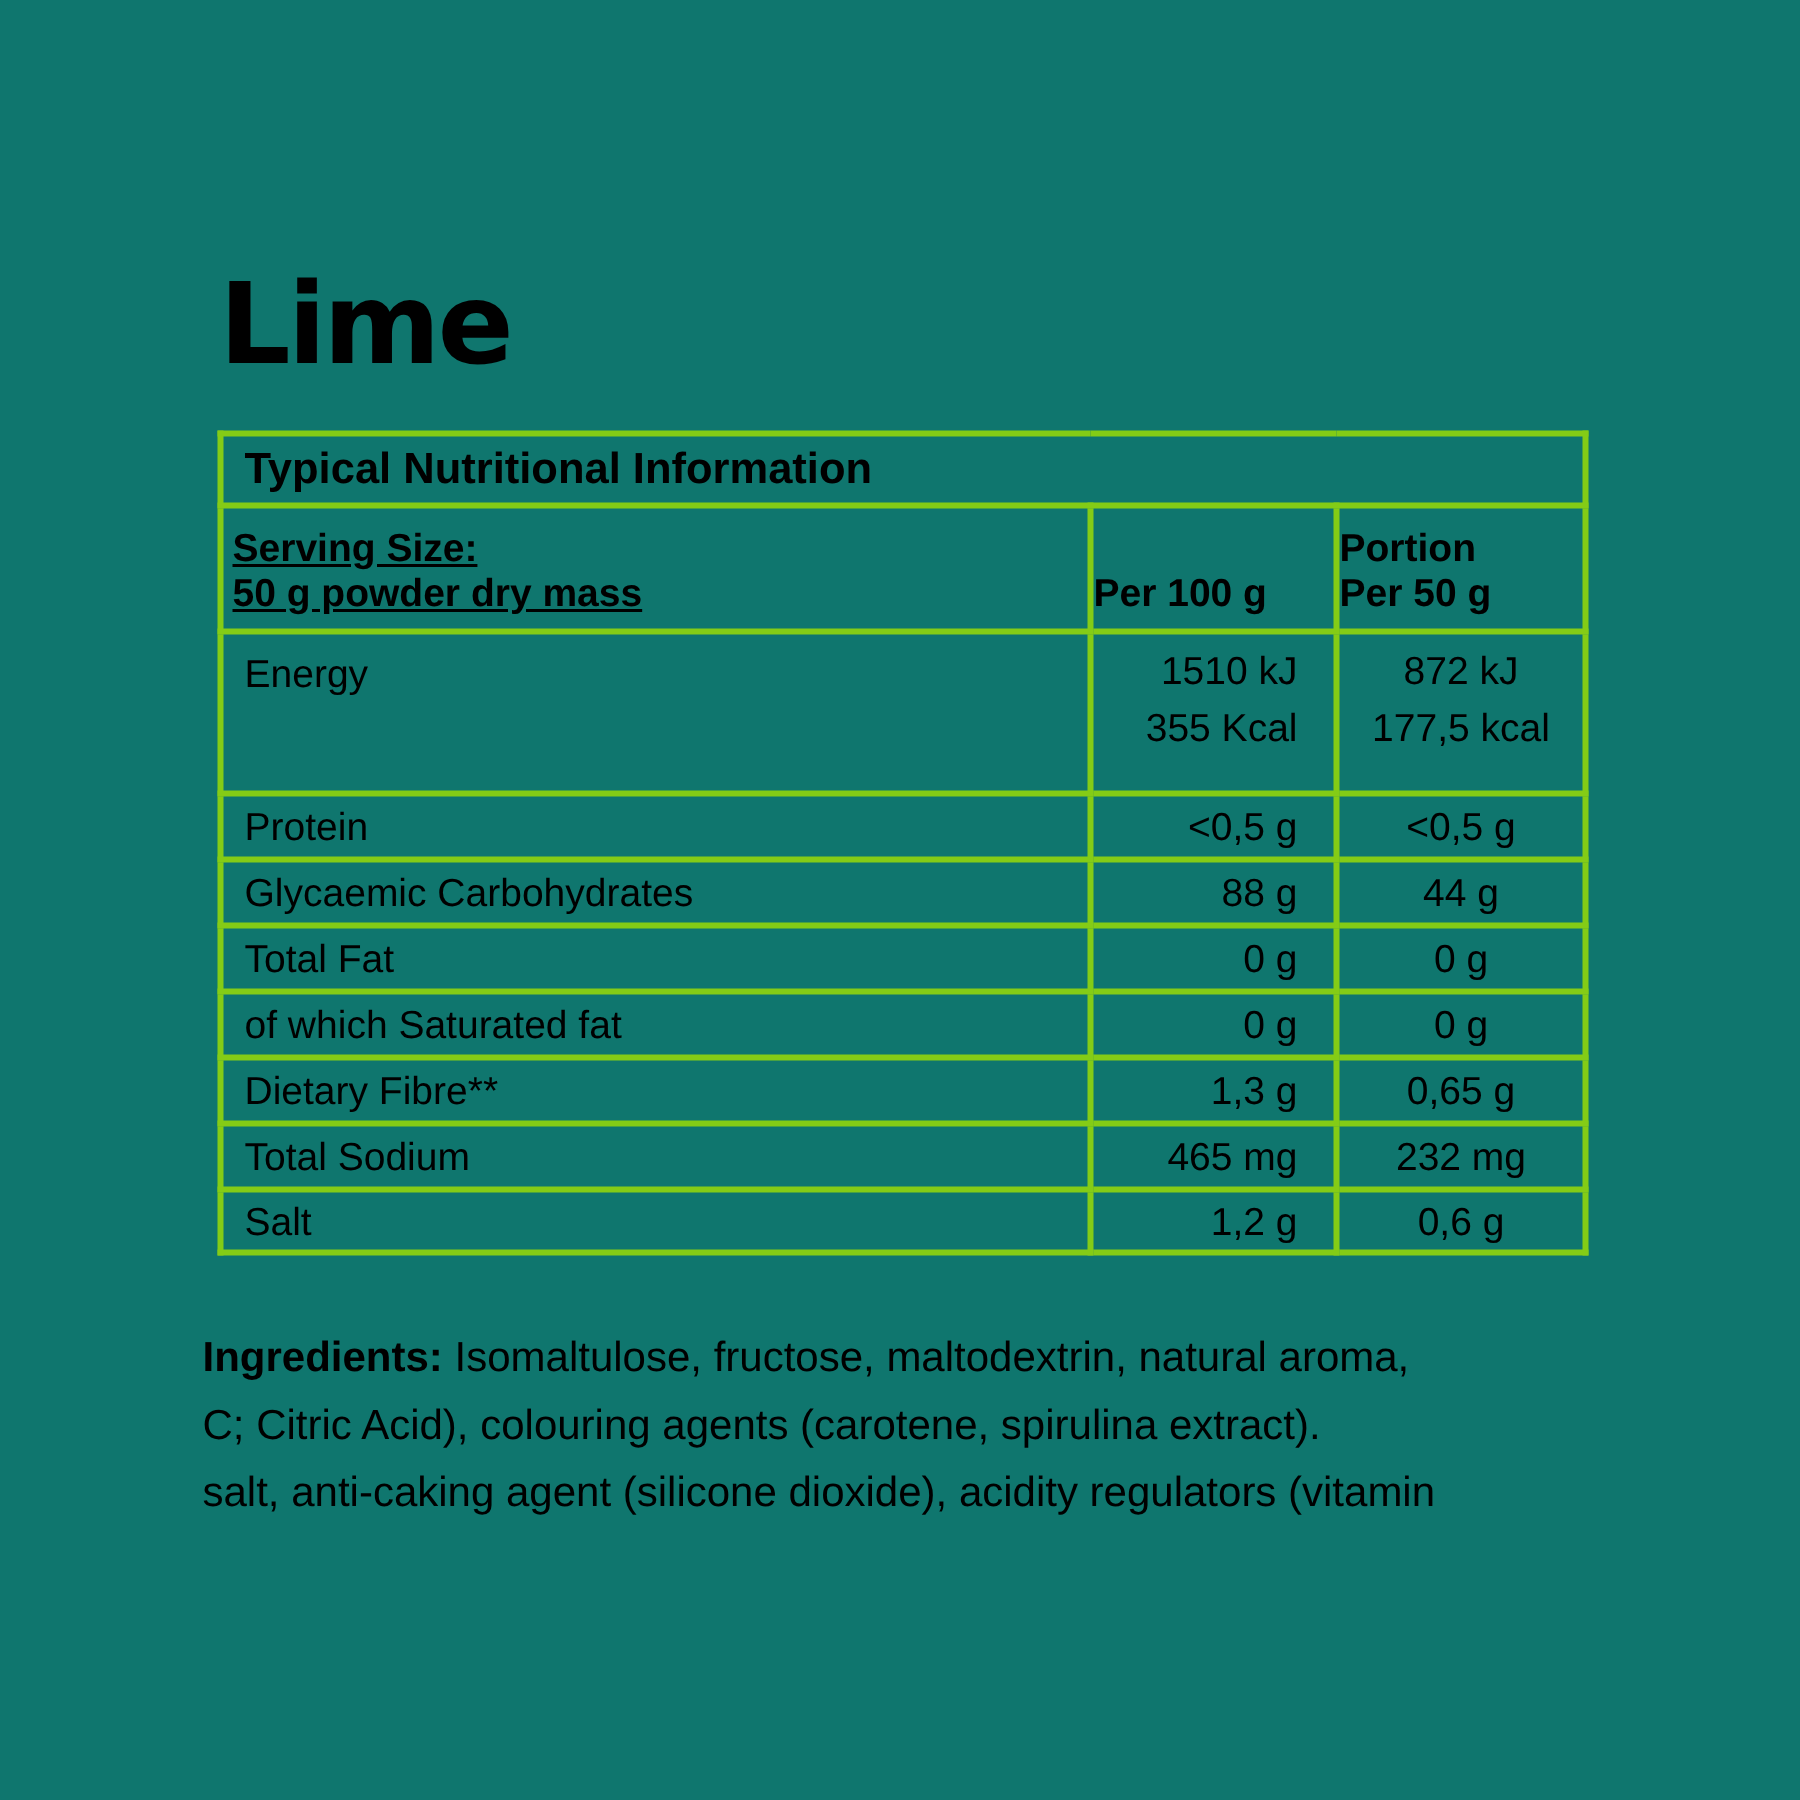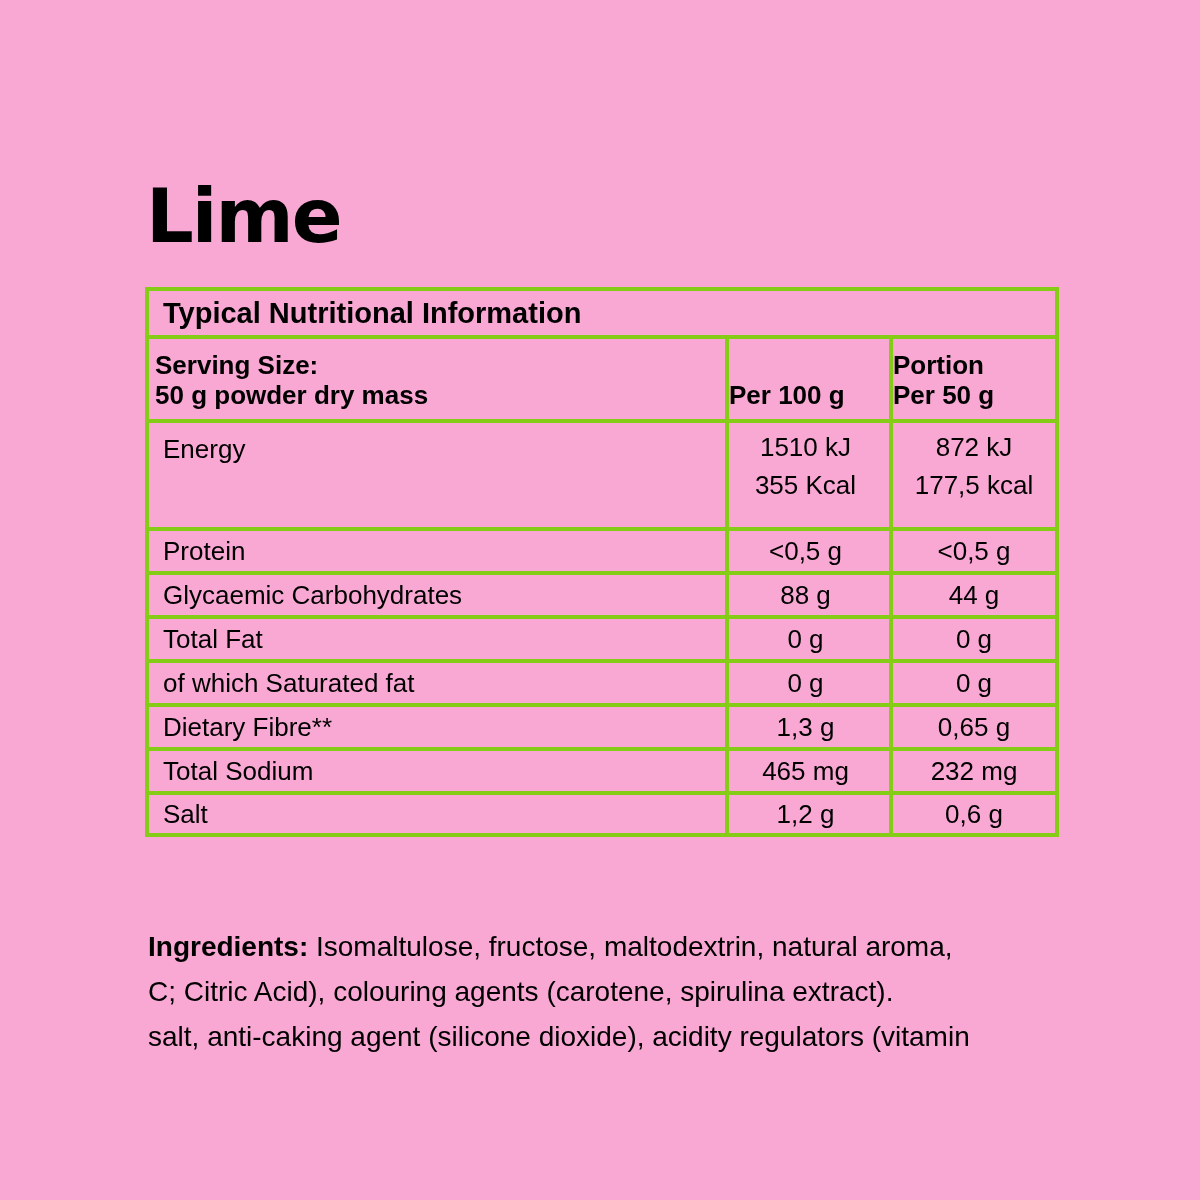--- a/index.html
+++ b/index.html
@@ -6,21 +6,21 @@
   html, body { background: #ffffff; }
   body {
     width: 1200px; height: 1200px;
     font-family: "Liberation Sans", sans-serif;
     color: #000000;
     overflow: hidden;
   }
   .canvas {
     position: relative;
     width: 1200px; height: 1200px;
-    background: #f9a8d4;
+    background: #0f766e;
   }
 
   
   .page-title {
     position: absolute;
     left: 146px; top: 179px;
     font-family: "DejaVu Sans", sans-serif;
     font-weight: bold;
     font-size: 75px;
     line-height: 75px;
@@ -52,47 +52,46 @@
     font-size: 29px;
     padding-left: 14px;
   }
   tr.r-header td {
     height: 84px;
     font-weight: bold;
     vertical-align: bottom;
     padding-bottom: 9px;
     line-height: 30px;
   }
-  tr.r-header td.cell-serving { padding-left: 6px; }
+  tr.r-header td.cell-serving { padding-left: 6px; text-decoration: underline; }
   tr.r-header td.cell-center  { text-align: left; }
 
   tr.r-data td { height: 44px; }
   tr.r-data:last-child td { height: 42px; }
   td.cell-label  { padding-left: 14px; }
-  td.cell-per100 { text-align: center; padding-right: 24px; padding-left: 17px; }
+  td.cell-per100 { text-align: right; padding-right: 24px; padding-left: 17px; }
   td.cell-per50  { text-align: center; }
 
   tr.r-energy td {
     height: 108px;
     vertical-align: top;
     line-height: 38px;
   }
   tr.r-energy td.cell-label  { padding-top: 7px; }
   tr.r-energy td.cell-per100,
   tr.r-energy td.cell-per50  { padding-top: 5px; }
 
   
   .ingredients {
     position: absolute;
-    left: 148px; top: 882px;
+    left: 135px; top: 882px;
     width: 940px;
     font-size: 28px;
     line-height: 45px;
     white-space: nowrap;
-    margin-top: 42px;
   }
   .ingredients .ing-label { font-weight: bold; }
 </style>
 </head>
 <body>
 
 <div class="canvas">
 
   <div class="page-title">Lime</div>
 

